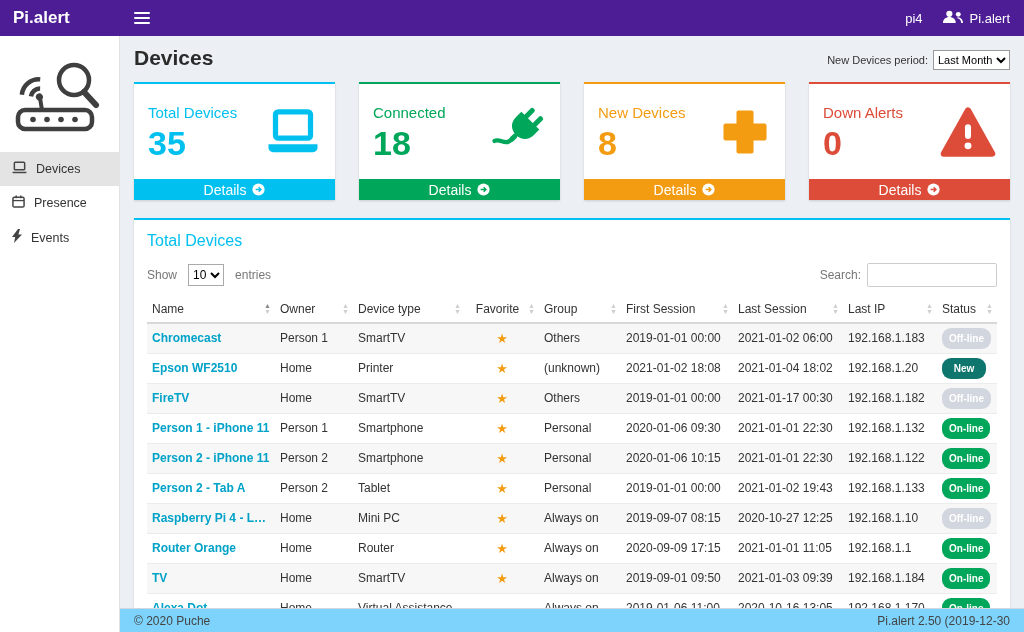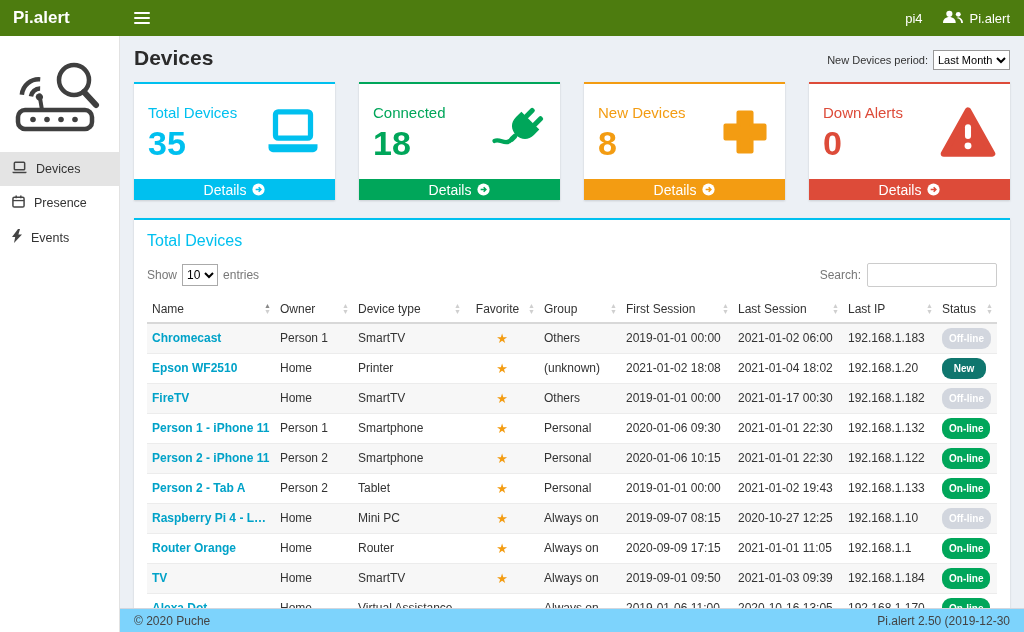--- a/index.html
+++ b/index.html
@@ -8,21 +8,21 @@
     font-family: "Liberation Sans", "DejaVu Sans", sans-serif;
     background: #ecf0f5;
     color: #333;
     position: relative;
     font-size: 13px;
   }
 
   
   .topbar {
     position: absolute; top: 0; left: 0; right: 0; height: 36px;
-    background: #4d7c0f; color: #fff; display: flex; align-items: stretch; z-index: 10;
+    background: #4c1d95; color: #fff; display: flex; align-items: stretch; z-index: 10;
   }
   .brand { width: 120px; display: flex; align-items: center; padding-left: 13px; font-size: 17px; font-weight: 700; }
   .hamburger-btn { width: 44px; display: flex; align-items: center; justify-content: center; cursor: pointer; }
   .bars { display: flex; flex-direction: column; gap: 3px; }
   .bars i { display: block; width: 16px; height: 2px; background: #fff; border-radius: 1px; }
   .top-right { margin-left: auto; display: flex; align-items: center; gap: 20px; padding-right: 14px; font-size: 13px; }
   .user-chip { display: flex; align-items: center; gap: 7px; cursor: pointer; }
 
   
   .sidebar {
@@ -70,21 +70,21 @@
   .card.red    { border-top-color: #dd4b39; }
   .card.red .card-title, .card.red .card-value { color: #dd4b39; }
   .card.red .card-footer { background: #dd4b39; }
   .card.red .arr path { stroke: #dd4b39; }
 
   
   .panel { background: #fff; border-top: 2px solid #00c0ef; box-shadow: 0 1px 2px rgba(0,0,0,.15); padding: 10px 13px 12px; }
   .panel-title { color: #00c0ef; font-size: 16px; font-weight: 400; margin: 2px 0 13px; }
 
   .table-controls { display: flex; justify-content: space-between; align-items: center; font-size: 12px; color: #777; margin-bottom: 9px; }
-  .show-ctl { display: flex; align-items: center; gap: 5px; }
+  .show-ctl { display: flex; align-items: center; gap: 11px; }
   .show-ctl select { height: 22px; border: 1px solid #aaa; font-size: 12px; background: #fff; }
   .search-ctl { display: flex; align-items: center; gap: 6px; }
   .search-ctl input { width: 130px; height: 24px; border: 1px solid #ccc; border-radius: 2px; padding: 0 6px; font-size: 12px; }
 
   table { width: 100%; border-collapse: collapse; table-layout: fixed; font-size: 12px; color: #333; }
   thead th { text-align: left; font-size: 12px; font-weight: 400; border-bottom: 2px solid #d8d8d8; padding: 6px 14px 6px 5px; position: relative; cursor: pointer; white-space: nowrap; }
   thead th:nth-child(1) { width: 128px; }
   thead th:nth-child(2) { width: 78px; }
   thead th:nth-child(3) { width: 112px; }
   thead th:nth-child(4) { width: 74px; text-align: center; }

